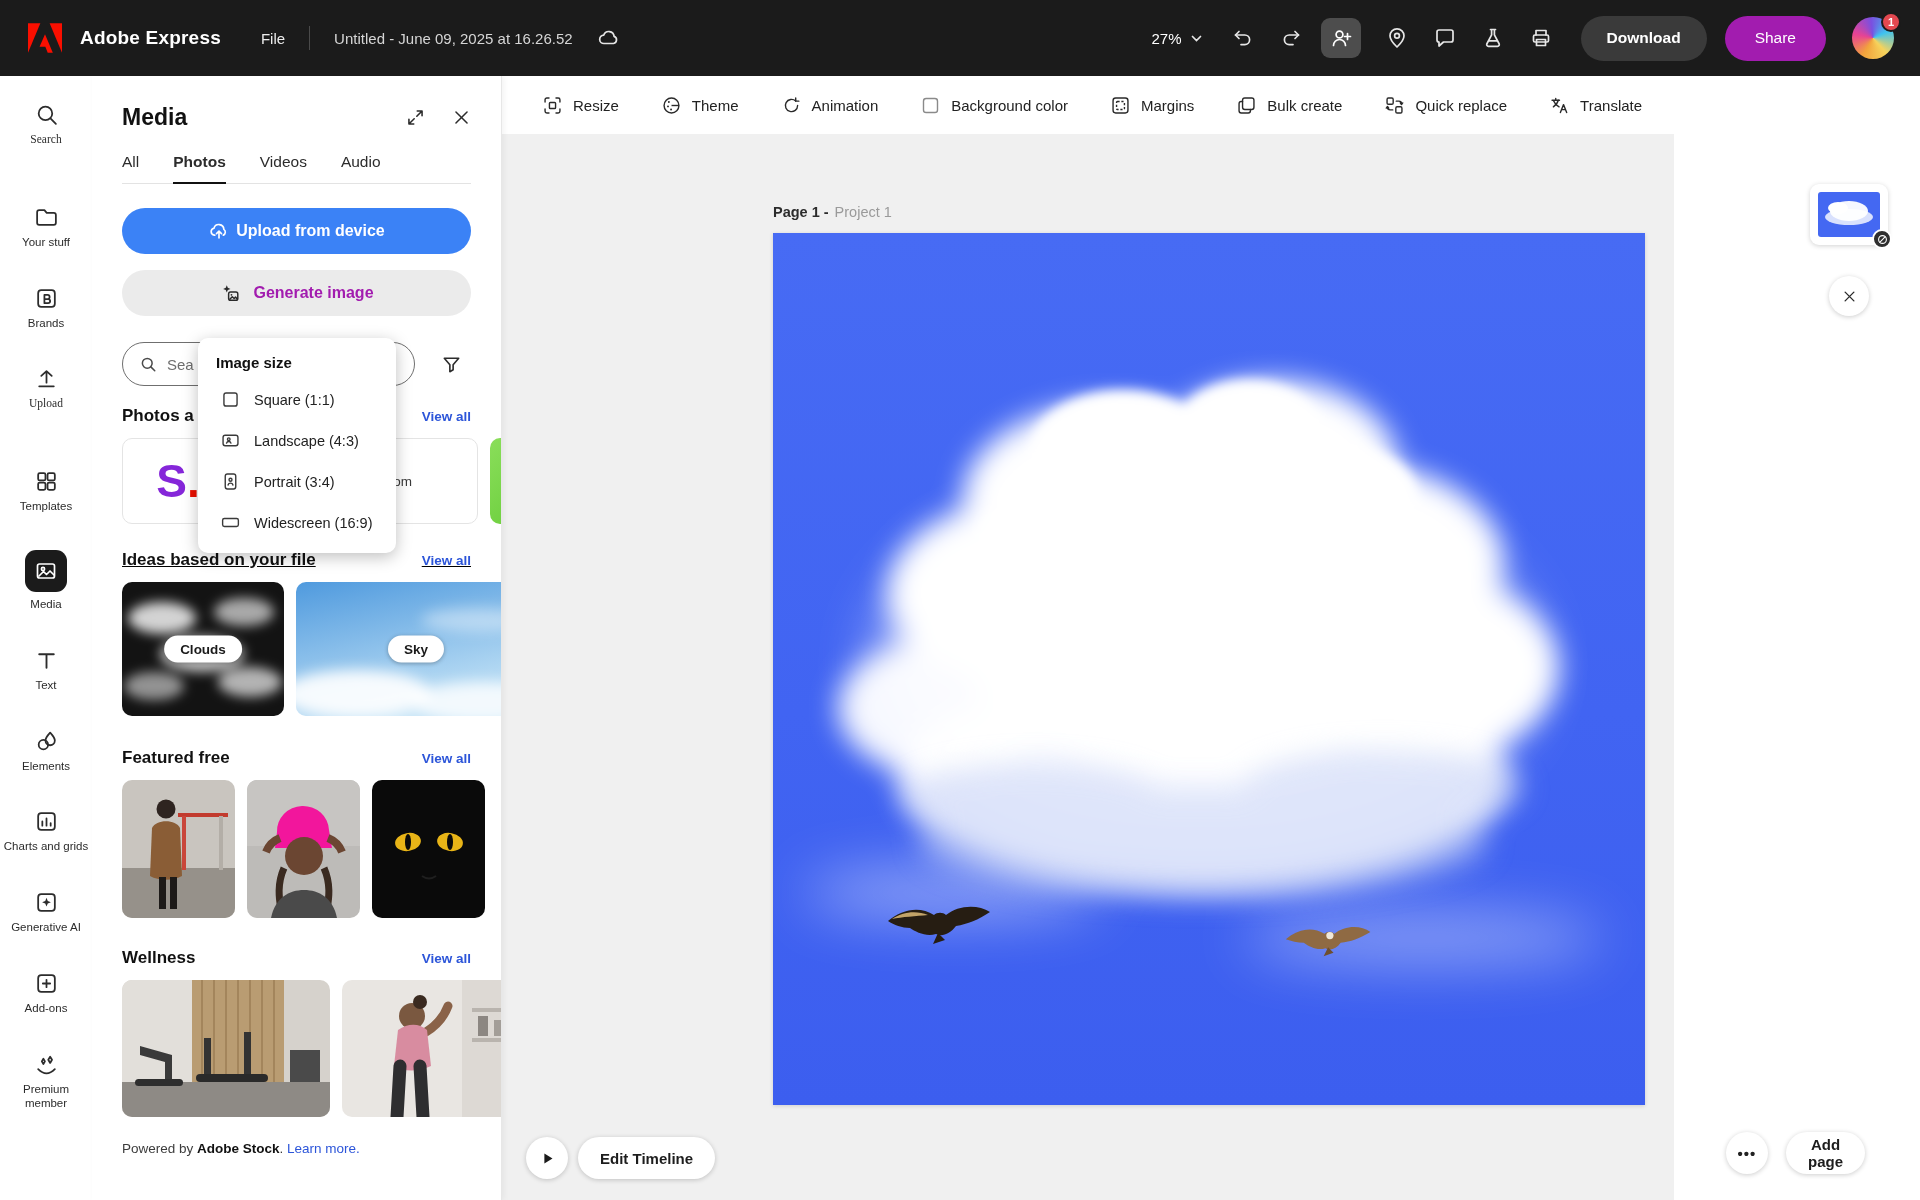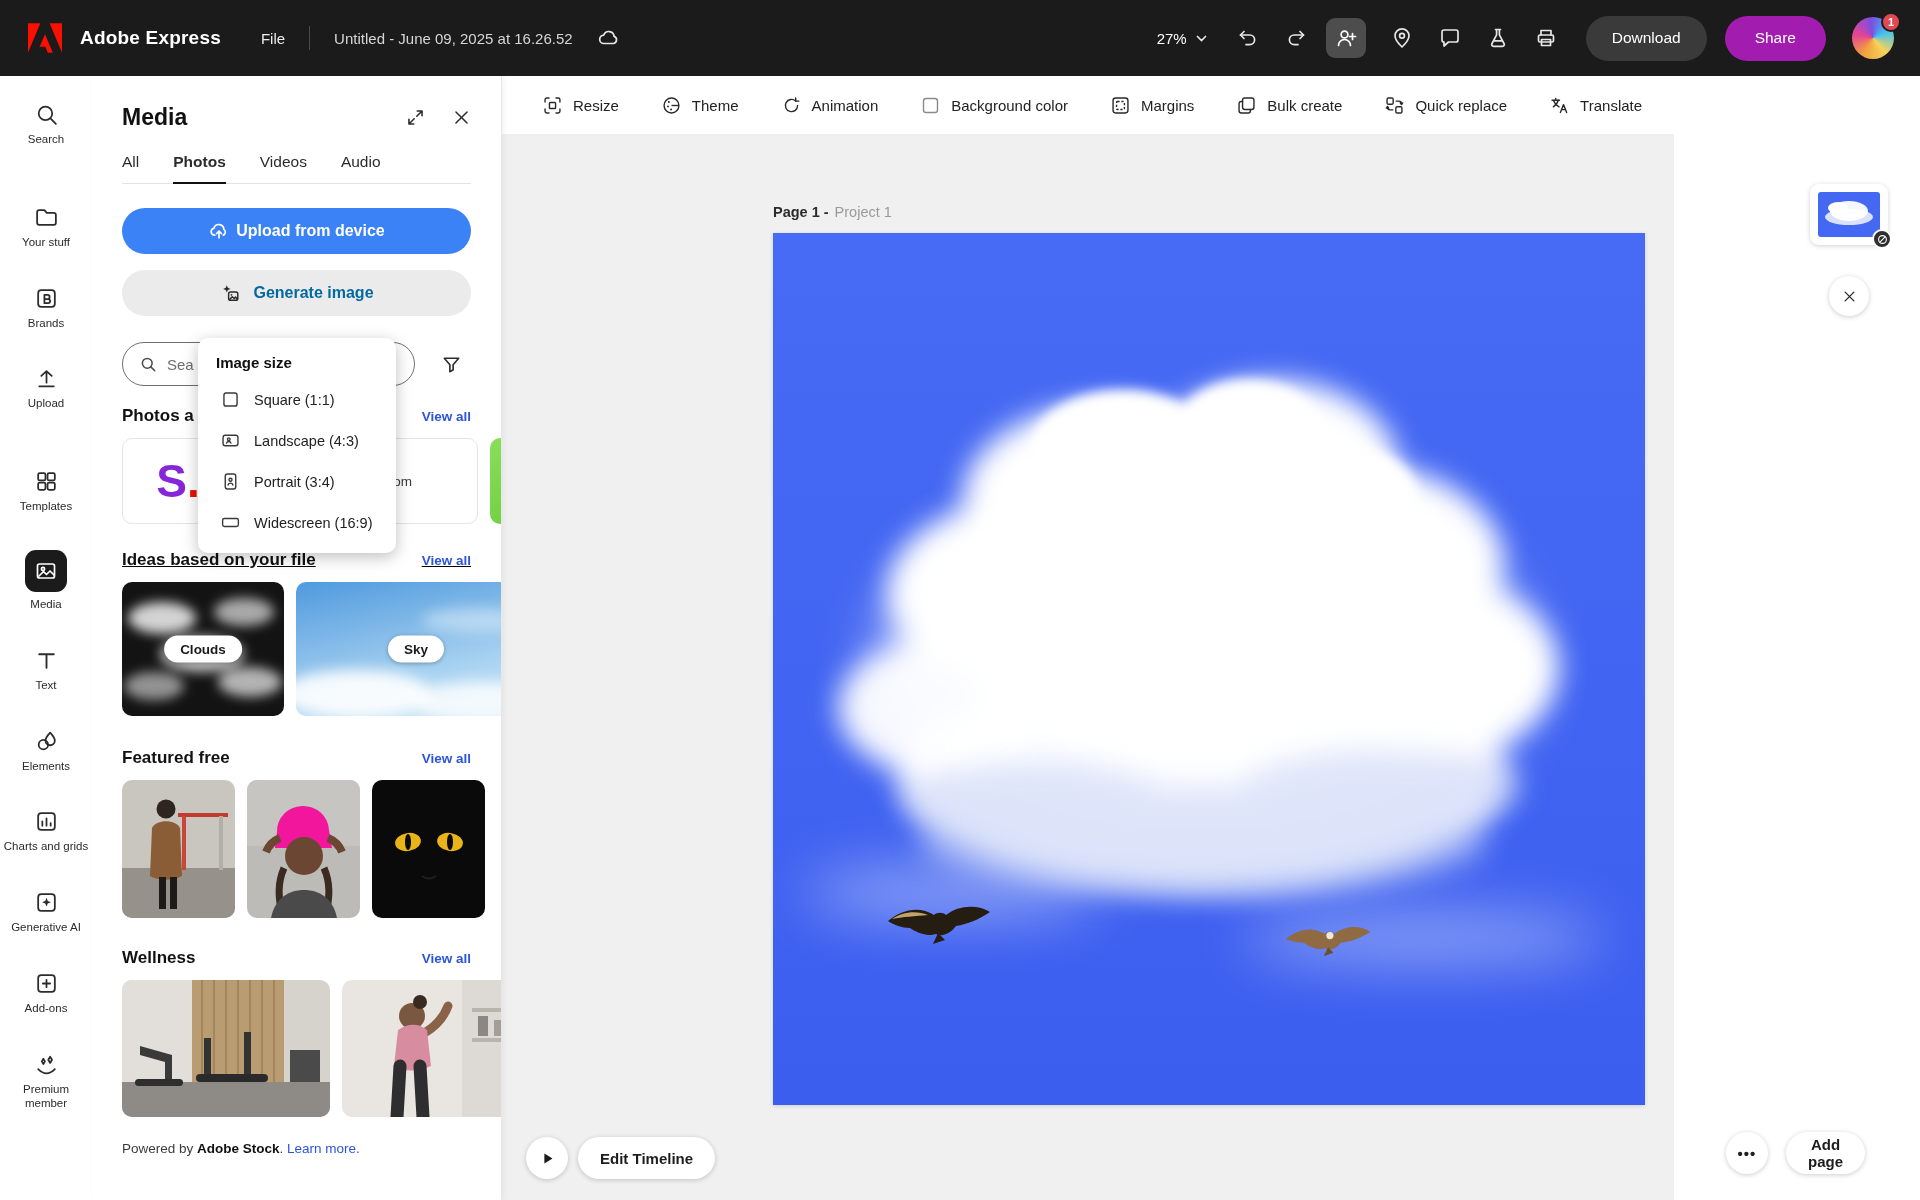--- a/index.html
+++ b/index.html
@@ -13,55 +13,55 @@
   .logo { cursor:pointer; }
   .app-name { font-size:19px; font-weight:bold; margin-left:18px; letter-spacing:.2px; }
   .menu-item { margin-left:40px; font-size:15px; color:#ececec; cursor:pointer; }
   .tb-divider { width:1px; height:24px; background:#4a4a4a; margin:0 24px; }
   .doc-title { font-size:15px; color:#d6d6d6; cursor:pointer; }
   .tb-icon { margin-left:24px; display:flex; align-items:center; justify-content:center; cursor:pointer; }
   .tb-icon.highlight { background:rgba(255,255,255,0.22); border-radius:9px; padding:8px; margin-left:18px; }
   .tb-spacer { flex:1; }
   .zoom-ctl { display:flex; align-items:center; gap:8px; font-size:15px; cursor:pointer; margin-right:4px; }
   .btn-download { margin-left:28px; height:45px; padding:11px 26px; border:none; border-radius:23px;
-    background:#3A3A3A; color:#fff; font-size:15.5px; font-weight:normal; font-family:inherit; cursor:pointer; }
+    background:#3A3A3A; color:#fff; font-size:15.5px; font-weight:bold; font-family:inherit; cursor:pointer; }
   .btn-share { margin-left:18px; height:45px; padding:0 30px; border:none; border-radius:23px;
     background:#a21caf; color:#fff; font-size:15.5px; font-weight:normal; font-family:inherit; cursor:pointer; }
   .avatar-wrap { position:relative; margin-left:26px; cursor:pointer; }
   .avatar { width:42px; height:42px; border-radius:50%;
     background:conic-gradient(from 210deg,#f2a33c,#e84393,#7a4fe0,#3ec3f0,#f6d35c,#f2a33c); }
   .avatar-badge { position:absolute; top:-5px; right:-7px; min-width:20px; height:20px; padding:0 4px;
     background:#E34850; border-radius:10px; color:#fff; font-size:11px; font-weight:bold;
     display:flex; align-items:center; justify-content:center; border:2px solid #1B1B1B; }
 
   
   #rail { position:absolute; top:76px; left:0; width:92px; height:1124px; background:#fff; z-index:5;
     display:flex; flex-direction:column; align-items:center; padding-top:26px; }
   .rail-item { display:flex; flex-direction:column; align-items:center; gap:6px;
     margin-bottom:36px; cursor:pointer; width:88px; }
-  .rail-item.gap-after { margin-bottom:58px; }
+  .rail-item.gap-after { margin-bottom:58px;font-family:Liberation Serif, serif; }
   .rail-label { font-size:11.5px; color:#2c2c2c; text-align:center; line-height:1.2; }
   .media-sel { width:42px; height:42px; background:#1b1b1b; border-radius:11px;
     display:flex; align-items:center; justify-content:center; }
 
   
   #media-panel { position:absolute; top:76px; left:92px; width:410px; height:1124px; background:#fff;
     z-index:10; padding:0 30px; border-right:1px solid #e7e7e7; box-shadow:2px 0 6px rgba(0,0,0,0.05); overflow:hidden; }
   .mp-header { margin-top:28px; display:flex; align-items:center; }
   .mp-header h2 { font-size:23px; color:#111; flex:1; }
   .mp-header-icons { display:flex; align-items:center; gap:26px; }
   .mp-header-icons span { cursor:pointer; }
   .mp-tabs { margin-top:22px; display:flex; gap:34px; border-bottom:1px solid #e3e3e3; }
   .mp-tab { font-size:15.5px; color:#2c2c2c; padding-bottom:11px; cursor:pointer; }
   .mp-tab.active { font-weight:bold; border-bottom:2.5px solid #111; margin-bottom:-1px; }
   .btn-upload { margin-top:24px; width:100%; height:46px; border:none; border-radius:23px; background:#3b82f6;
     color:#fff; font-size:16px; font-weight:bold; font-family:inherit; display:flex; align-items:center;
     justify-content:center; gap:6px; cursor:pointer; }
   .btn-generate { margin-top:16px; width:100%; height:46px; border:none; border-radius:23px; background:#EBEBEB;
-    color:#0369a1; font-size:16px; font-weight:bold; font-family:inherit; display:flex; align-items:center;
+    color:#a21caf; font-size:16px; font-weight:bold; font-family:inherit; display:flex; align-items:center;
     justify-content:center; gap:12px; cursor:pointer; }
   .search-row { margin-top:26px; display:flex; align-items:center; }
   .search-box { flex:1; display:flex; align-items:center; gap:10px; border:1.5px solid #6f6f6f;
     border-radius:22px; height:44px; padding:0 16px; background:#fff; }
   .search-box input { border:none; outline:none; flex:1; font-size:15px; font-family:inherit; background:transparent; }
   .search-box input::placeholder { color:#6e6e6e; }
   .filter-btn { margin-left:16px; width:40px; height:40px; display:flex; align-items:center; justify-content:center; cursor:pointer; }
   .sec-head { display:flex; align-items:baseline; justify-content:space-between; }
   .sec-head h3 { font-size:17px; color:#111; }
   .sec-head.m1 { margin-top:20px; } .sec-head.m2 { margin-top:26px;text-decoration:underline; }

